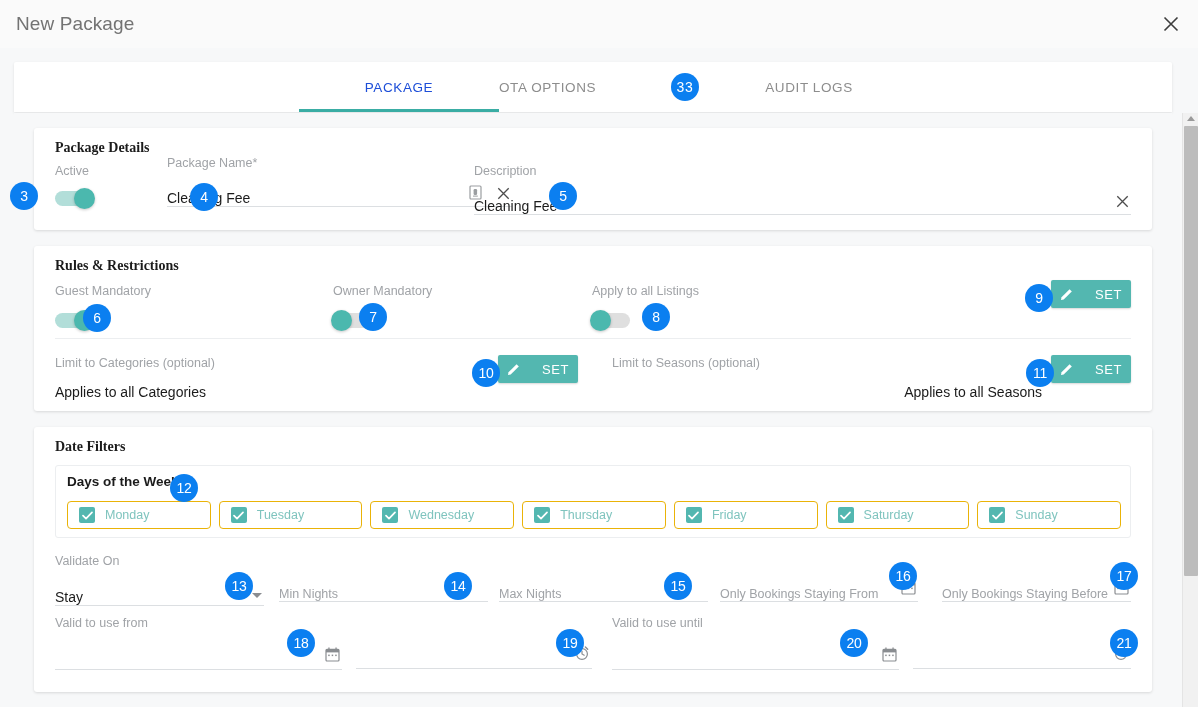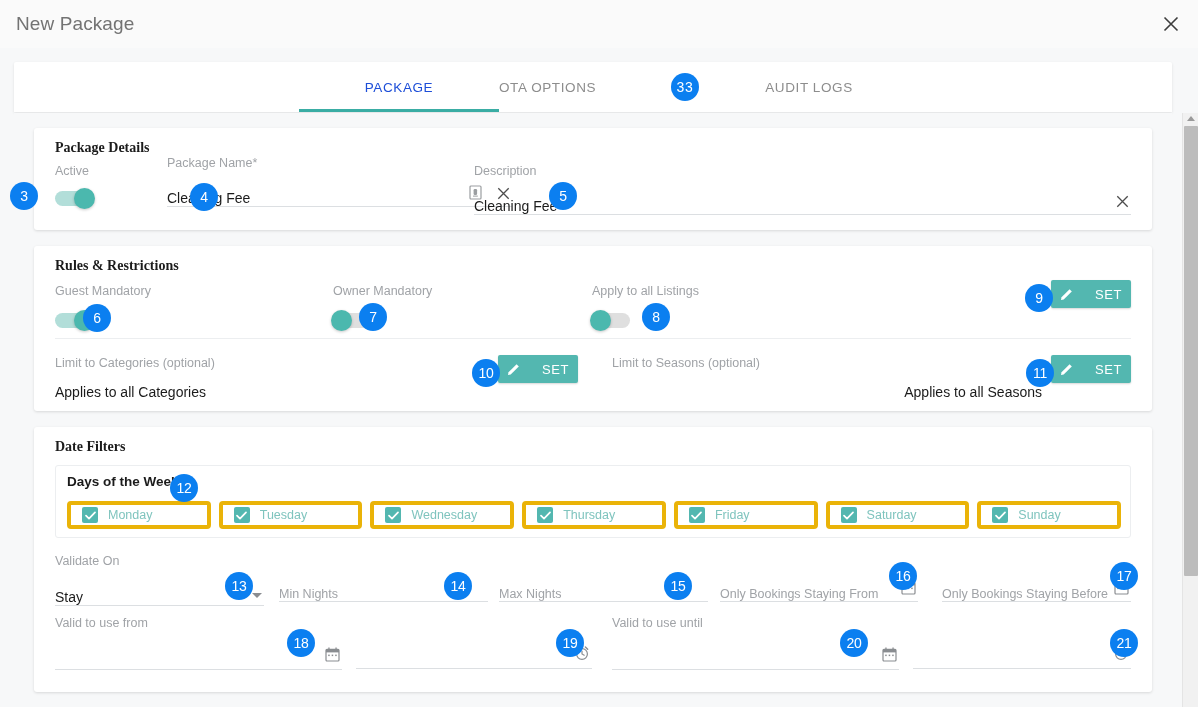--- a/index.html
+++ b/index.html
@@ -209,21 +209,21 @@
     position: absolute;
     top: 35px; left: 0;
     width: 1076px;
     display: flex;
     gap: 8px;
     padding: 0 11px;
   }
   .dow-chip {
     flex: 1 1 0;
     height: 28px;
-    border: 4px solid #eab308;
+    border: 1px solid #eab308;
     border-radius: 4px;
     display: flex;
     align-items: center;
     gap: 10px;
     padding-left: 11px;
     cursor: pointer;
     background: #fff;
   }
   .chk {
     width: 16px; height: 16px;

